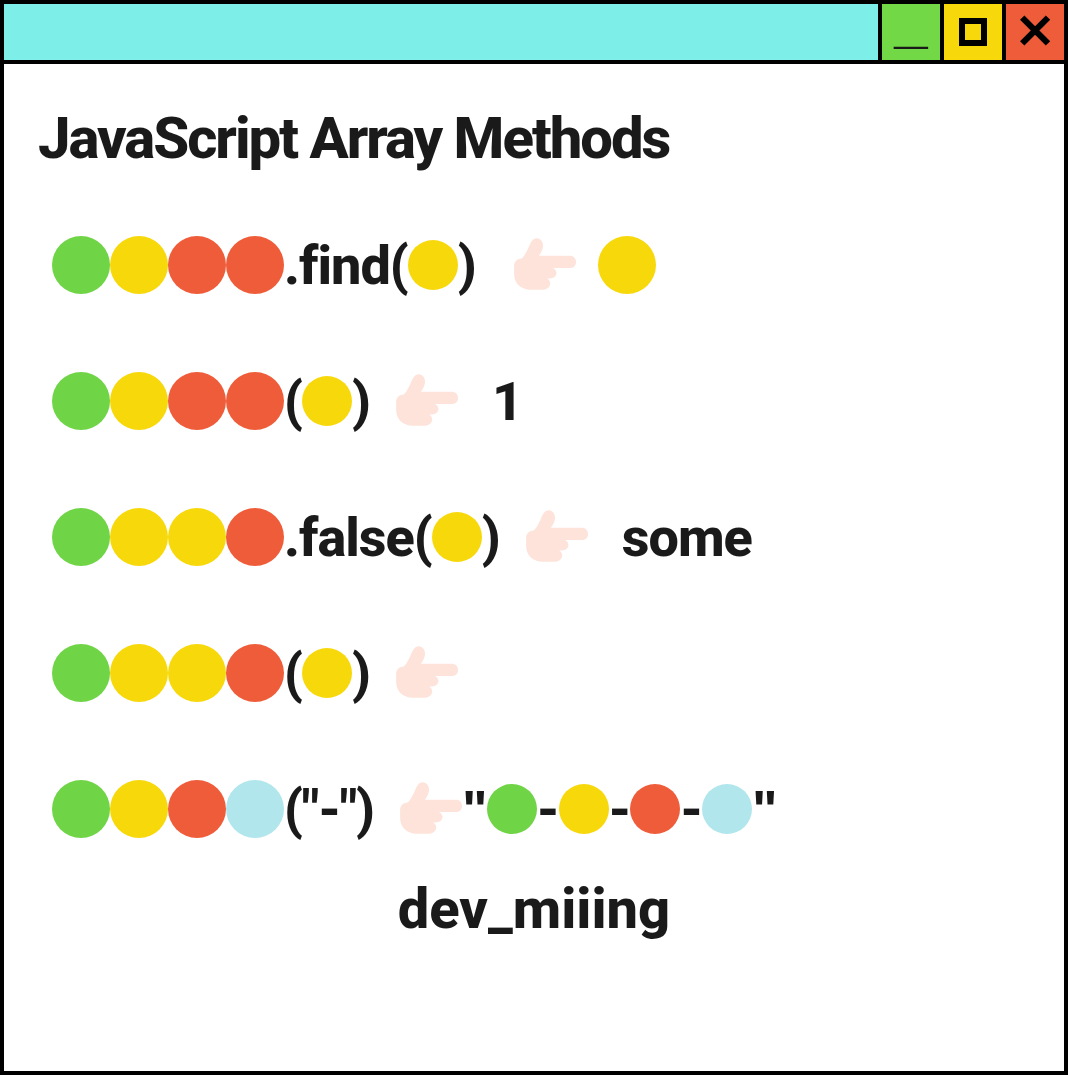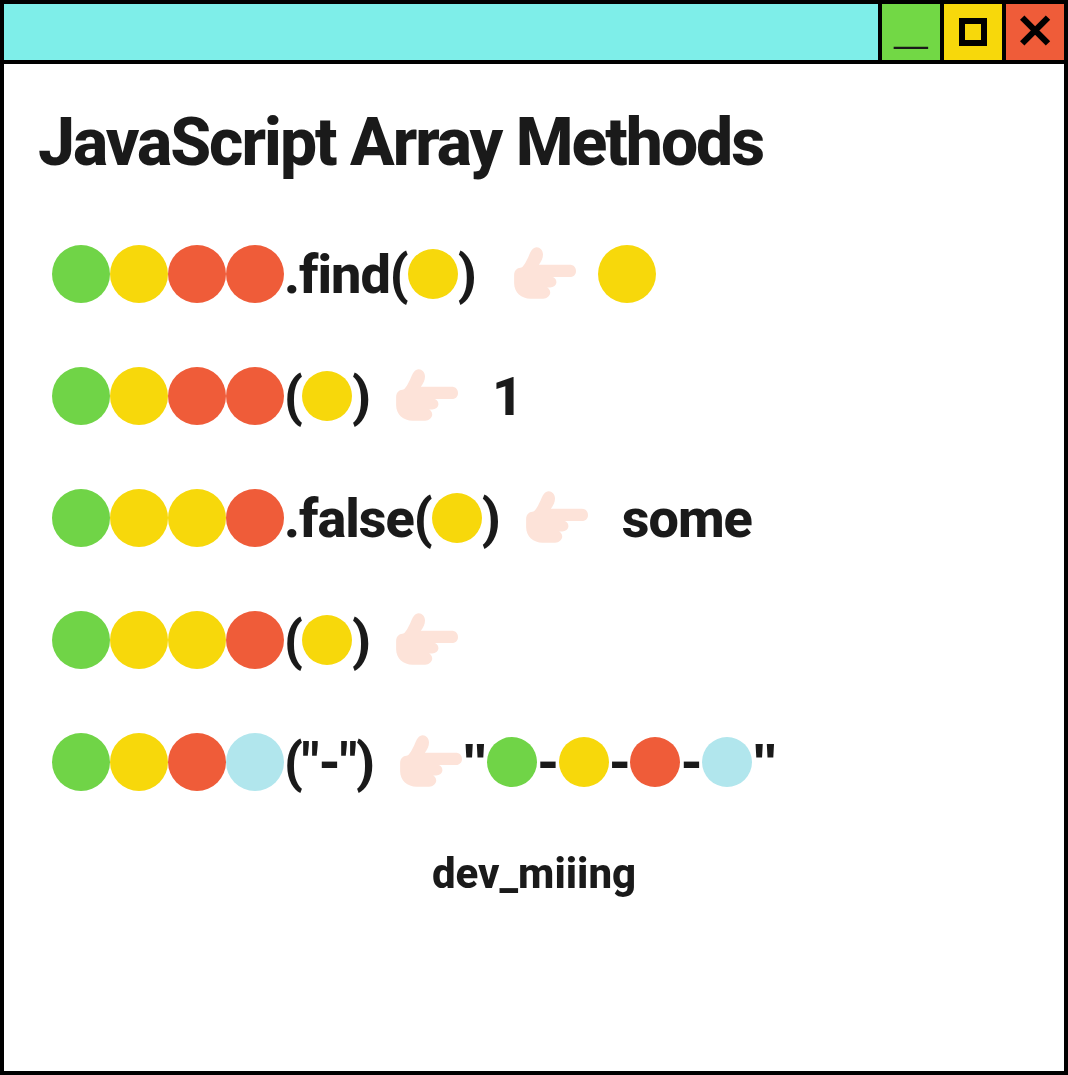--- a/index.html
+++ b/index.html
@@ -46,30 +46,30 @@
   }
   .btn-close span{ font-size:48px; font-weight:900;}
   
   .content{
     flex:1;
     padding: 40px 34px 10px 34px;
     display:flex;
     flex-direction:column;
   }
   h1.page-title{
-    font-size:66px;
+    font-size:58px;
     font-weight:800;
     letter-spacing:-2px;
     margin-bottom:60px;
     white-space:nowrap;
   }
   .rows{
     display:flex;
     flex-direction:column;
-    gap:56px;
+    gap:70px;
     padding-left:14px;
     justify-content:space-between;
   }
   .row{
     display:flex;
     align-items:center;
     font-size:54px;
     font-weight:800;
     letter-spacing:-1px;
     white-space:nowrap;
@@ -95,23 +95,23 @@
     width:66px;height:66px;
     flex:0 0 auto;
     display:inline-flex;
     align-items:center;
     justify-content:center;
   }
   .hand svg{ width:66px;height:66px; }
   
   .footer{
     text-align:center;
-    font-size:42px;
-    font-weight:800;
-    margin-top:54px;
+    font-size:56px;
+    font-weight:800;
+    margin-top:34px;
   }
   .dash{ font-weight:800; }
   .quote{ font-family: Arial, sans-serif; font-weight:900; font-size:54px;}
 </style>
 </head>
 <body>
 
 <div class="window">
   <div class="titlebar">
     <div class="spacer"></div>

